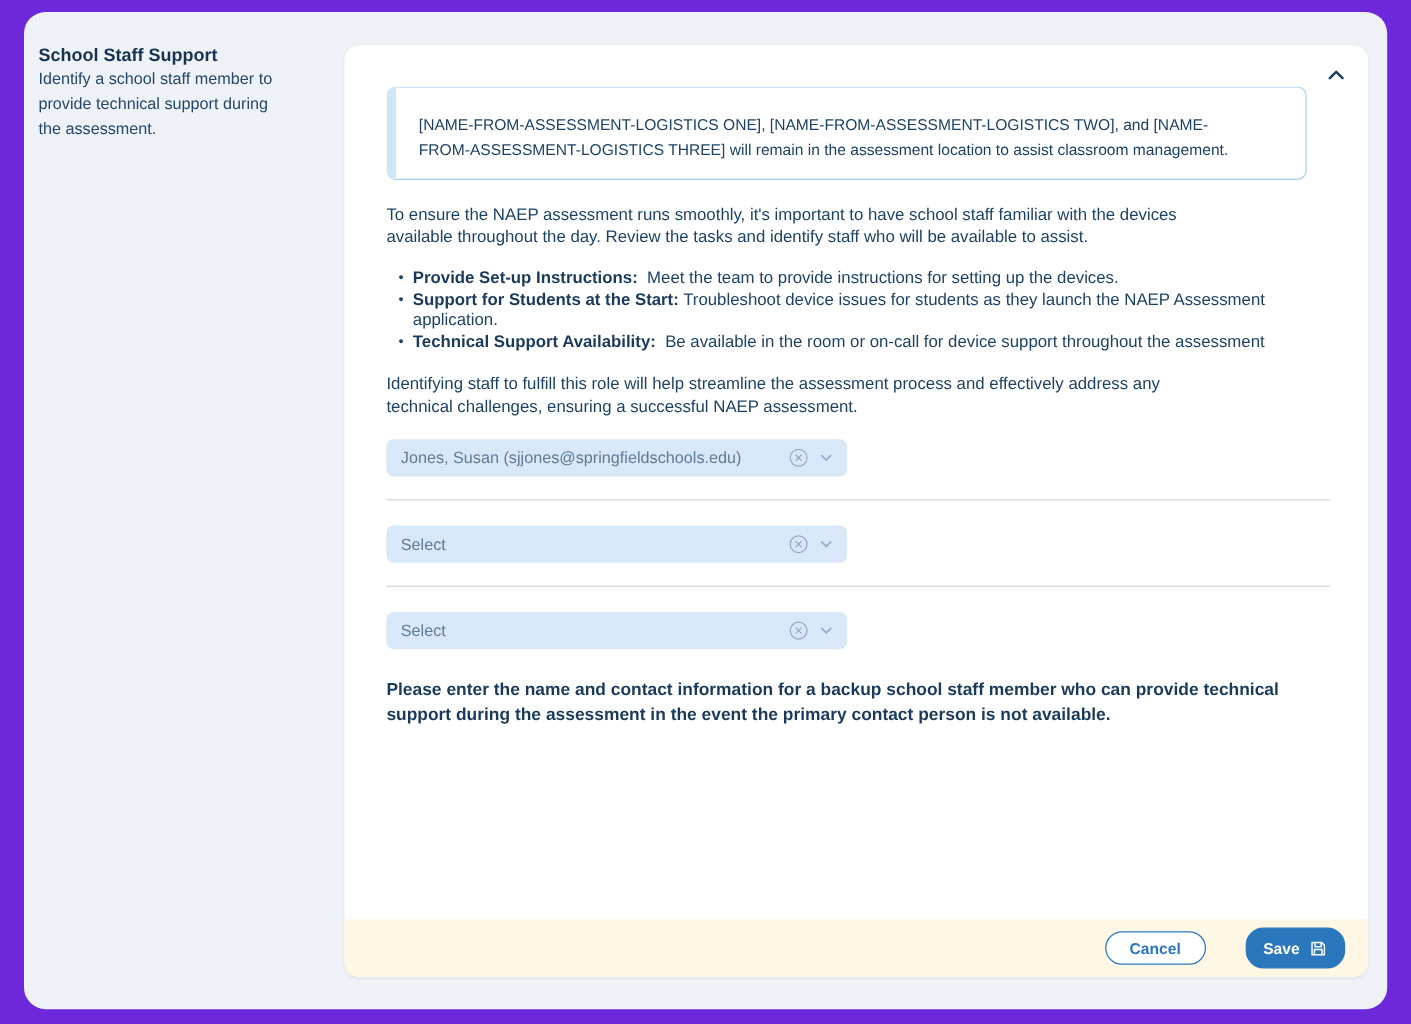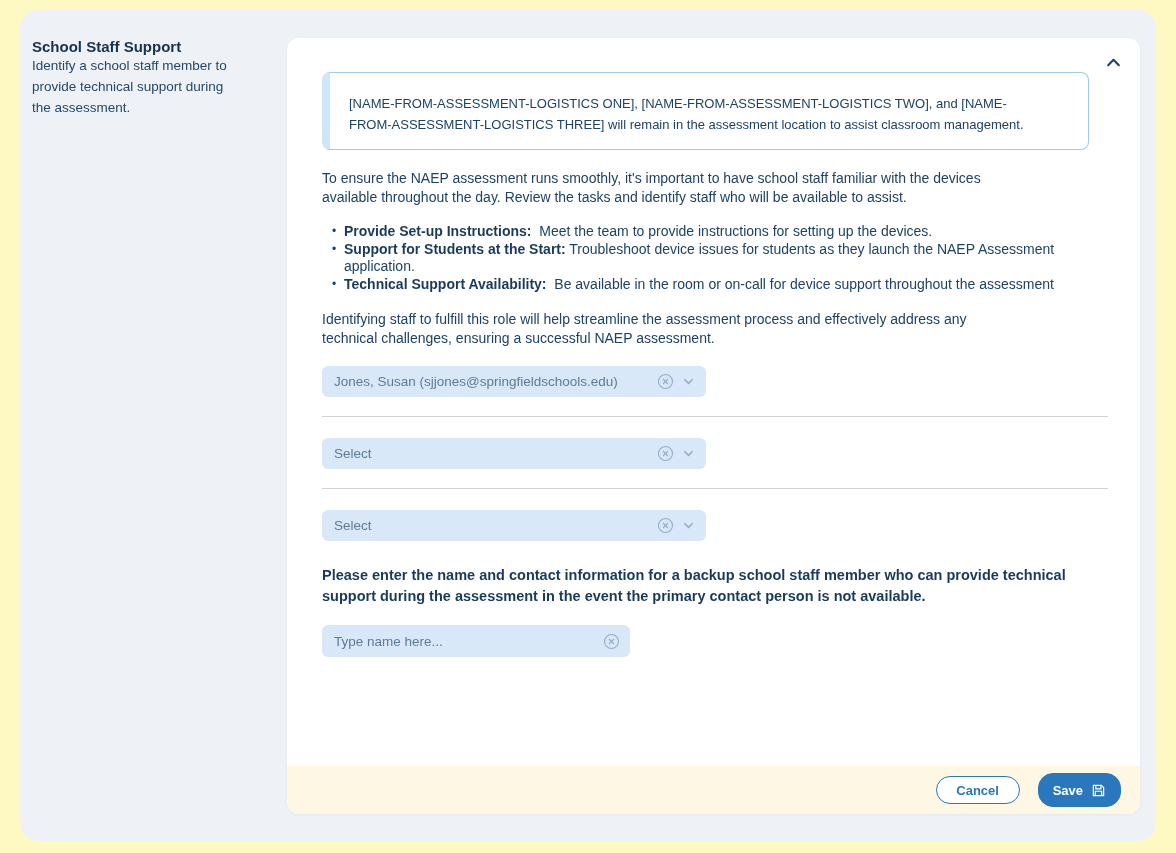--- a/index.html
+++ b/index.html
@@ -5,21 +5,21 @@
   * { margin: 0; padding: 0; box-sizing: border-box; }
   html, body { background: #ffffff; }
   body {
     font-family: "Liberation Sans", "DejaVu Sans", sans-serif;
     color: #1d4266;
   }
   .page {
     position: relative;
     width: 1176px;
     height: 853px;
-    background: #fef9c3;
+    background: #6d28d9;
     overflow: hidden;
   }
   .container {
     position: absolute;
     left: 20px; top: 10px;
     width: 1136px; height: 831px;
     background: #eef2f6;
     border-radius: 18px;
   }
   
@@ -173,21 +173,21 @@
   
   .card-footer {
     position: absolute;
     left: 0; bottom: 0;
     width: 100%; height: 48px;
     background: #fdf7e4;
     border-radius: 0 0 12px 12px;
     display: flex;
     align-items: center;
     justify-content: flex-end;
-    gap: 18px;
+    gap: 33px;
     padding-right: 19px;
   }
   .btn {
     height: 28px;
     border-radius: 15px;
     font-family: "Liberation Sans", sans-serif;
     font-size: 13px;
     font-weight: 600;
     cursor: pointer;
     display: inline-flex;
@@ -293,29 +293,20 @@
           <span class="chev-icon">
             <svg width="15" height="13" viewBox="0 0 16 14">
                 <path d="M3.5 4.5 L8 9 L12.5 4.5" fill="none" stroke="#93accb" stroke-width="1.6"></path>
               </svg>
           </span>
         </div>
 
         <p class="para prompt backup-prompt">Please enter the name and contact information for a backup school staff member who can provide technical support during the assessment in the event the primary contact person is not available.</p>
 
         <div class="inputs-row">
-          <div class="input-wrap">
-            <input type="text" placeholder="Type name here..." style="">
-            <span class="clear-icon">
-              <svg width="17" height="17" viewBox="0 0 17 17">
-                  <circle cx="8.5" cy="8.5" r="7" fill="none" stroke="#93accb" stroke-width="1.1"></circle>
-                  <path d="M6 6 l5 5 M11 6 l-5 5" stroke="#93accb" stroke-width="1.1"></path>
-                </svg>
-            </span>
-          </div>
         </div>
 
       </div>
 
       <div class="card-footer">
         <button class="btn btn-cancel">Cancel</button>
         <button class="btn btn-save">
           <span>Save</span>
           <span>
             <svg width="15" height="15" viewBox="0 0 16 16" fill="none" stroke="#ffffff" stroke-width="1.3" stroke-linejoin="round">

